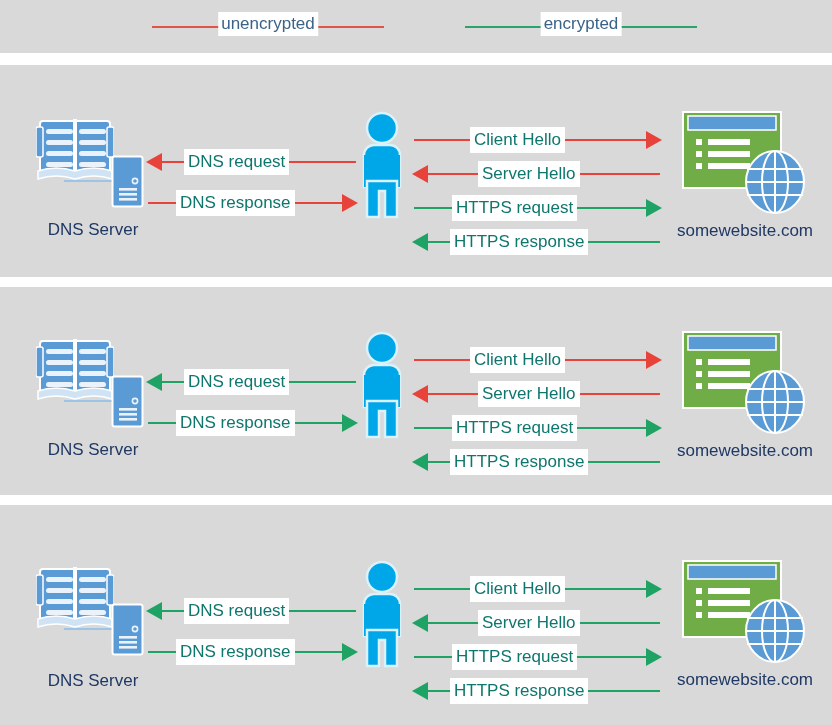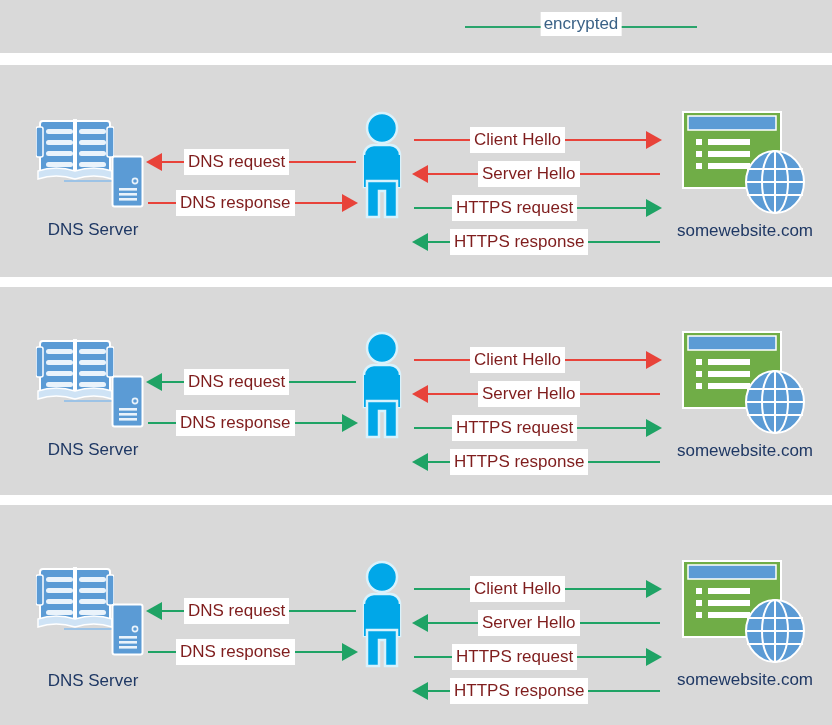--- a/index.html
+++ b/index.html
@@ -157,21 +157,21 @@
   }
   .flow .fl-line {
     position: absolute;
     top: 12px;
     height: 2px;
   }
   .flow .fl-label {
     position: absolute;
     top: 0;
     background: #ffffff;
-    color: #7f1d1d;
+    color: #0f766e;
     font-size: 17px;
     line-height: 26px;
     padding: 0 4px;
     white-space: nowrap;
     font-family: "Liberation Sans", sans-serif;
   }
   .arrow-head {
     position: absolute;
     top: 4px;
     width: 0;
@@ -189,20 +189,24 @@
   
   .flow.right-group { left: 414px; width: 246px; }
   .flow.right-group .fl-line { left: 0; width: 246px; }
 </style>
 </head>
 <body>
 
 <div class="page">
 
   <div class="legend-panel">
+    <div class="legend-item" id="legend-unencrypted">
+      <div class="lg-line" style="background: rgb(224, 85, 74);"></div>
+      <div class="lg-label">unencrypted</div>
+    </div>
     <div class="legend-item" id="legend-encrypted">
       <div class="lg-line" style="background: rgb(42, 164, 108);"></div>
       <div class="lg-label">encrypted</div>
     </div>
   </div>
 
   <div class="panel" id="panel-1">
 
     <div class="dns-cluster">
       <div class="book-icon"><svg viewBox="0 0 78 70" width="100%" height="100%" preserveAspectRatio="xMidYMid meet">

